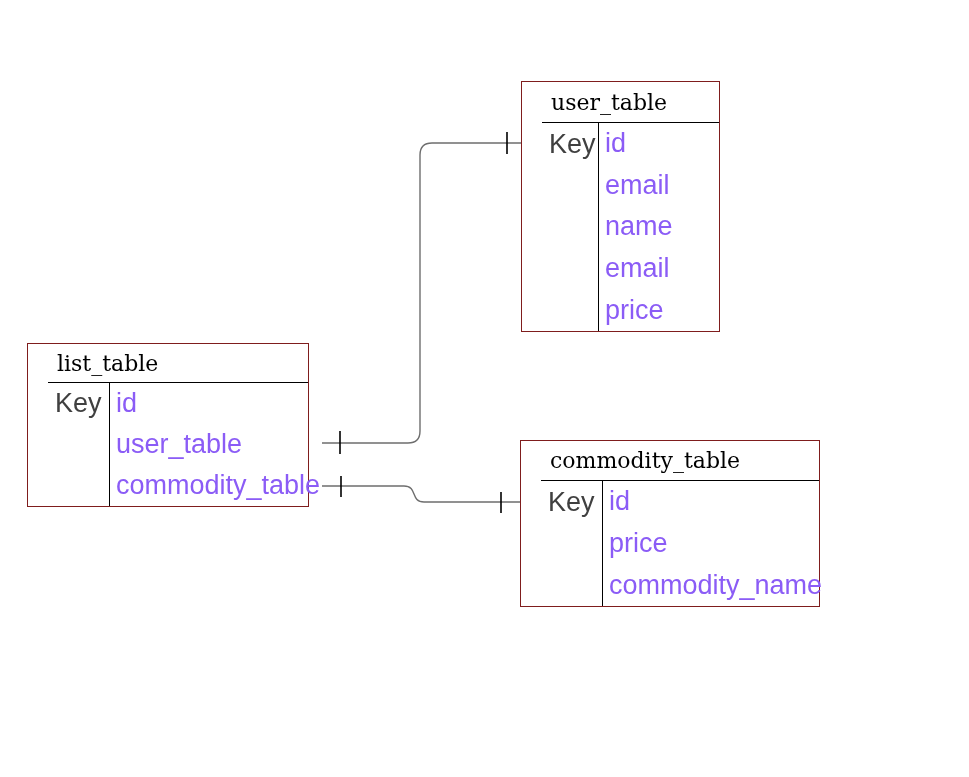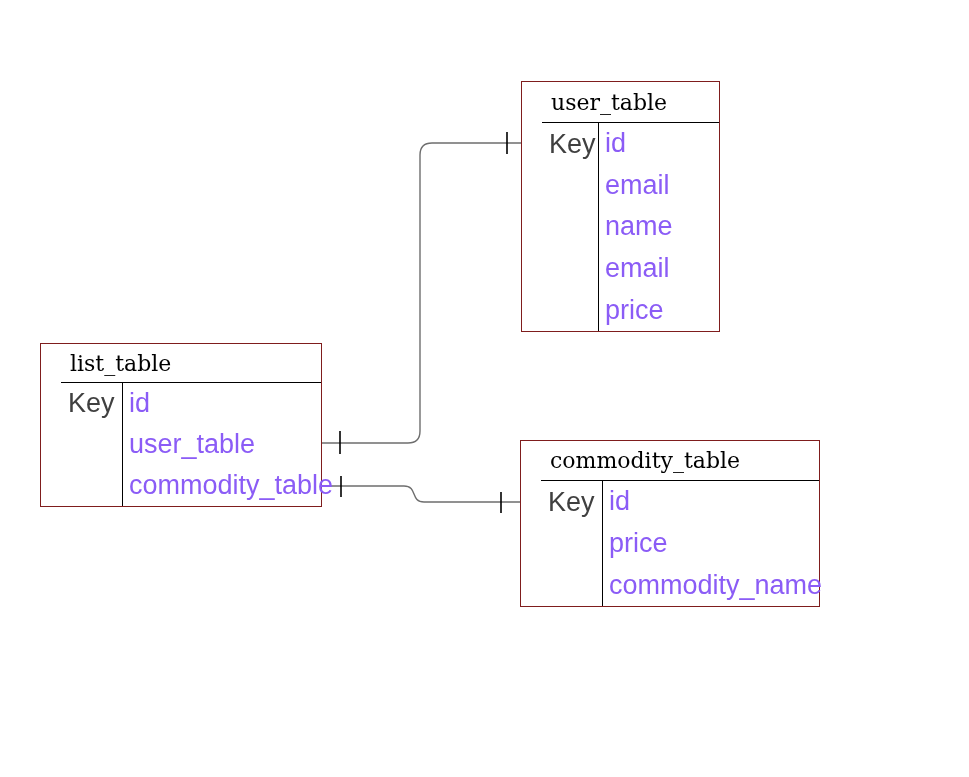--- a/index.html
+++ b/index.html
@@ -73,21 +73,21 @@
     font-size: 27px;
     color: #8b5cf6;
     white-space: nowrap;
   }
   
   .t-user { left: 521px; top: 81px; width: 199px; height: 251px; }
   .t-user .db-title   { height: 41px; }
   .t-user .db-keycol  { width: 57px; }
   .t-user .db-keycell { height: 42px; }
 
-  .t-list { left: 40px; top: 343px; width: 282px; height: 164px; }
+  .t-list { left: 27px; top: 343px; width: 282px; height: 164px; }
   .t-list .db-title   { height: 39px; }
   .t-list .db-keycol  { width: 62px; }
   .t-list .db-keycell { height: 41.7px; }
 
   .t-comm { left: 520px; top: 440px; width: 300px; height: 167px; }
   .t-comm .db-title   { height: 40px; }
   .t-comm .db-keycol  { width: 62px; }
   .t-comm .db-keycell { height: 42.3px; }
 </style>
 </head>

